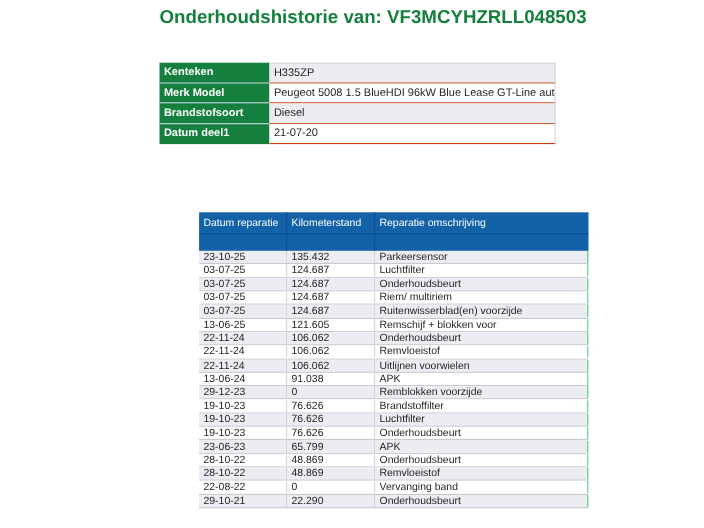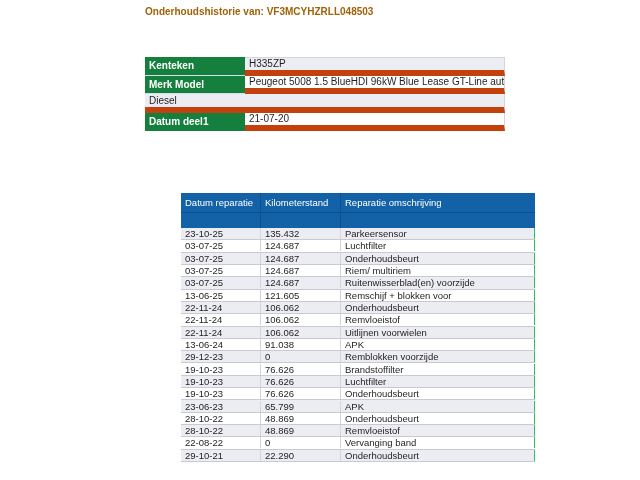--- a/index.html
+++ b/index.html
@@ -5,21 +5,21 @@
   html, body { margin: 0; padding: 0; }
   body {
     width: 640px; height: 480px;
     background: #ffffff;
     font-family: "Liberation Sans", sans-serif;
     position: relative;
     overflow: hidden;
   }
   .page-title {
     position: absolute; left: 145px; top: 6px;
-    font-size: 10px; font-weight: bold; color: #a16207;
+    font-size: 17px; font-weight: bold; color: #15803d;
     white-space: nowrap;
   }
 
   
   .info-table {
     position: absolute; left: 145px; top: 57px; width: 360px;
   }
   .info-row { display: flex; height: 18.5px; box-sizing: border-box; }
   .info-label {
     width: 100px; flex: 0 0 100px;
@@ -29,21 +29,21 @@
     padding-left: 4px; box-sizing: border-box;
     border-bottom: 1px solid #cfe0f0;
     overflow: hidden; white-space: nowrap;
   }
   .info-row:last-child .info-label { border-bottom: none; }
   .info-value {
     flex: 1;
     font-size: 10px; color: #1f1f1f;
     display: flex; align-items: center;
     padding-left: 4px; box-sizing: border-box;
-    border-bottom: 6px solid #c2410c;
+    border-bottom: 1px solid #c2410c;
     border-right: 1px solid #d4d4dc;
     overflow: hidden; white-space: nowrap;
   }
   .info-row:first-child .info-value { border-top: 1px solid #d4d4dc; }
   .info-row:nth-child(odd) .info-value { background: #ececf3; }
   .info-row:nth-child(even) .info-value { background: #ffffff; }
 
   
   .hist-table {
     position: absolute; left: 145px; top: 193px; width: 354px; margin-left: 36px;
@@ -92,20 +92,21 @@
 <div class="info-table">
     <div class="info-row">
       <div class="info-label">Kenteken</div>
       <div class="info-value">H335ZP</div>
     </div>
     <div class="info-row">
       <div class="info-label">Merk Model</div>
       <div class="info-value">Peugeot 5008 1.5 BlueHDI 96kW Blue Lease GT-Line automaat</div>
     </div>
     <div class="info-row">
+      <div class="info-label">Brandstofsoort</div>
       <div class="info-value">Diesel</div>
     </div>
     <div class="info-row">
       <div class="info-label">Datum deel1</div>
       <div class="info-value">21-07-20</div>
     </div>
   </div>
 
 <div class="hist-table">
   <div class="hist-header">

